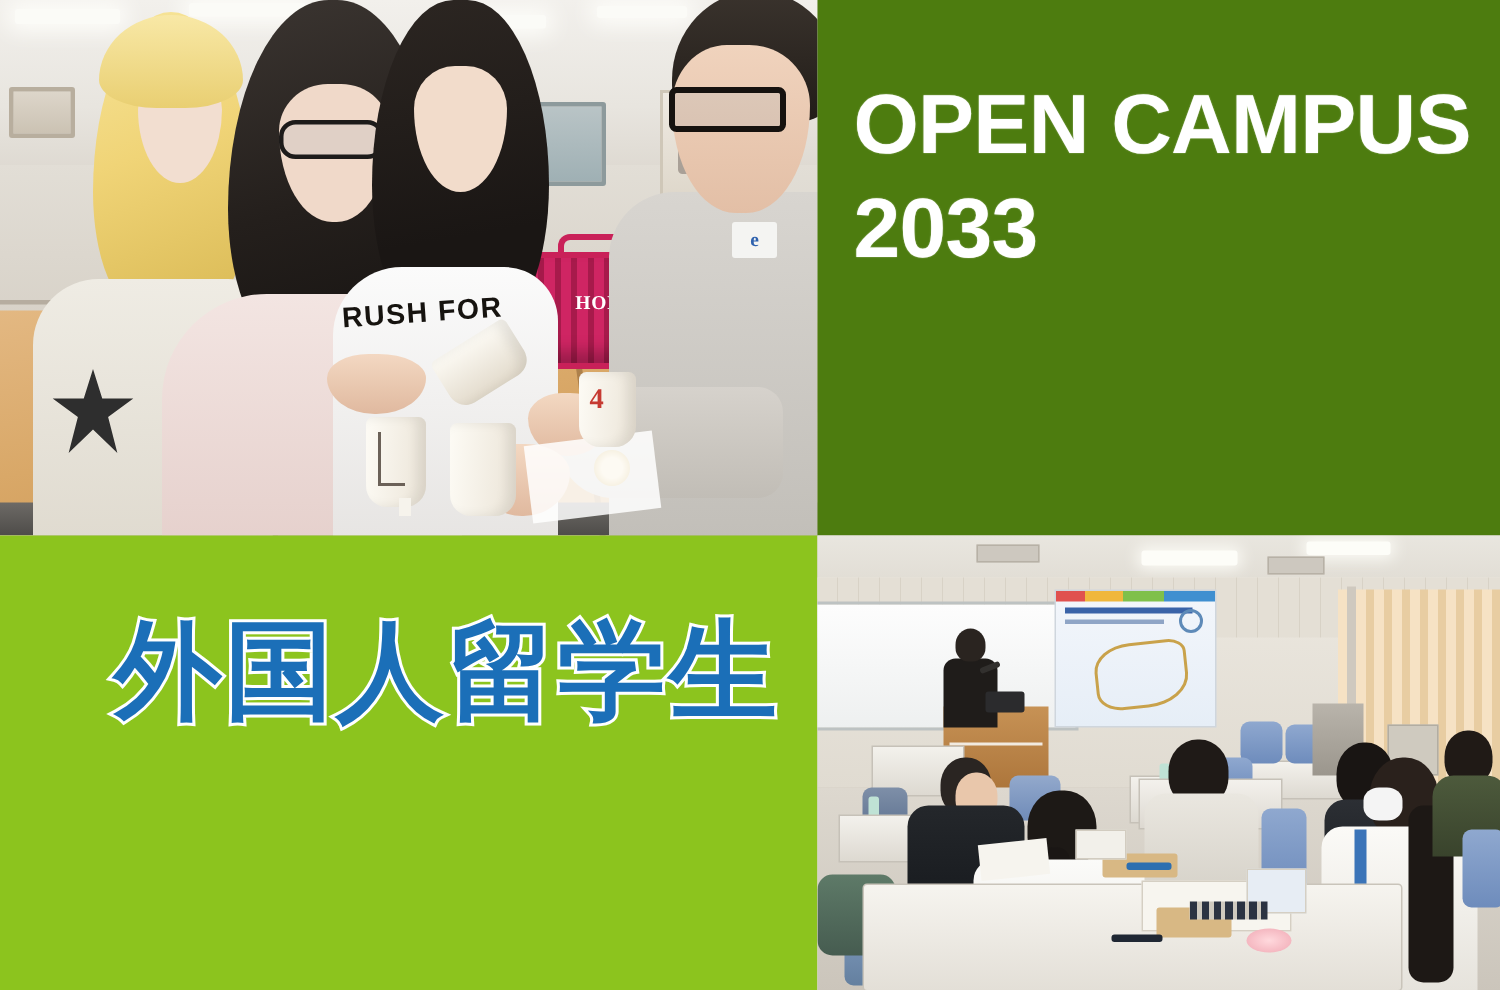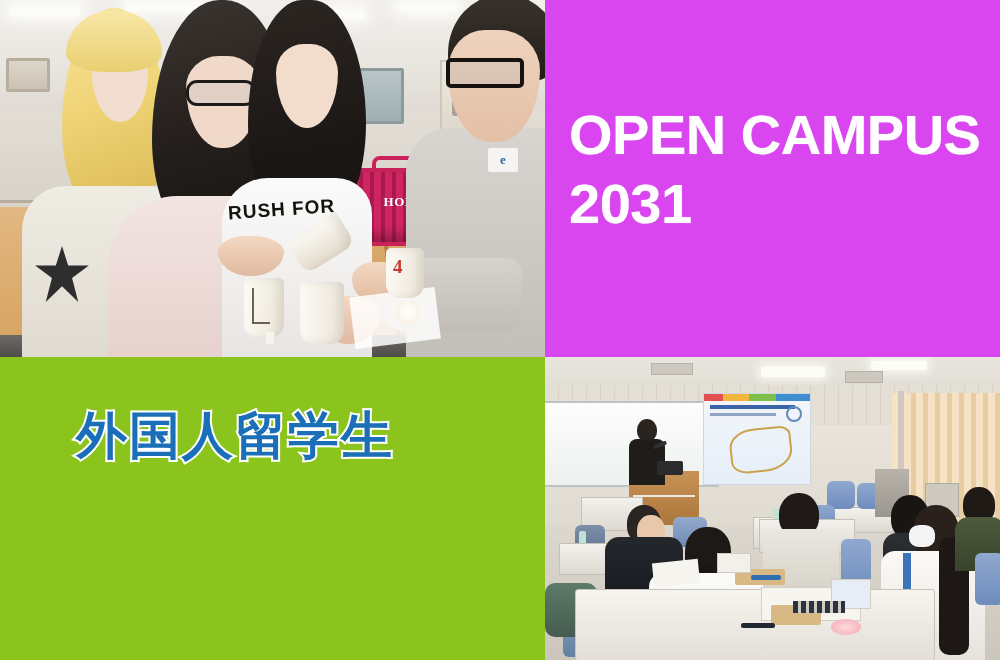--- a/index.html
+++ b/index.html
@@ -210,22 +210,22 @@
     font-size:19px; font-weight:bold; font-family:"Liberation Serif",serif;
   }
   .paper{
     left:352px; top:292px; width:86px; height:52px;
     background:rgba(255,255,255,.85);
     transform:rotate(-7deg);
   }
 
   
   .panel-magenta{
-    background:#d946ef;
-    padding:100px 0 0 24px;
+    background:#4d7c0f;
+    padding:48px 0 0 24px;
   }
   .oc-title{
     color:#ffffff;
     font-weight:bold;
     font-size:56px;
     line-height:1.24;
     letter-spacing:-0.5px;
     text-shadow:0 0 1px rgba(255,255,255,.6);
     white-space:nowrap;
   }
@@ -240,21 +240,21 @@
 
   
   .panel-green{
     background:#8cc41e;
     padding:48px 0 0 76px;
   }
   .jp-line{
     color:#1b6fb8;
     font-family:"DejaVu Serif", serif;
     font-weight:bold;
-    font-size:51px;
+    font-size:72px;
     line-height:1.18;
     letter-spacing:2px;
     white-space:nowrap;
     -webkit-text-stroke:4px #ffffff;
     paint-order:stroke fill;
     text-shadow:
        0 0 0 #fff;
   }
 
   
@@ -454,21 +454,21 @@
     </div>
     <div class="ph cup cup-b"></div>
     <div class="ph cup cup-c">
       <span class="cup-red">4</span>
     </div>
     <div class="ph" style="left:266px;top:332px;width:8px;height:12px;background:#f6f3ec;"></div>
   </div>
 
   <div class="cell panel-magenta">
     <div class="oc-title">OPEN CAMPUS</div>
-    <div class="oc-year">2031</div>
+    <div class="oc-year">2033</div>
   </div>
 
   <div class="cell panel-green">
     <div class="jp-line">外国人留学生</div>
   </div>
 
   <div class="cell photo-class">
 
     <div class="ph cl-ceiling"></div>
     <div class="cl-ceil-light" style="left:216px;top:10px;width:64px;height:10px;"></div>

